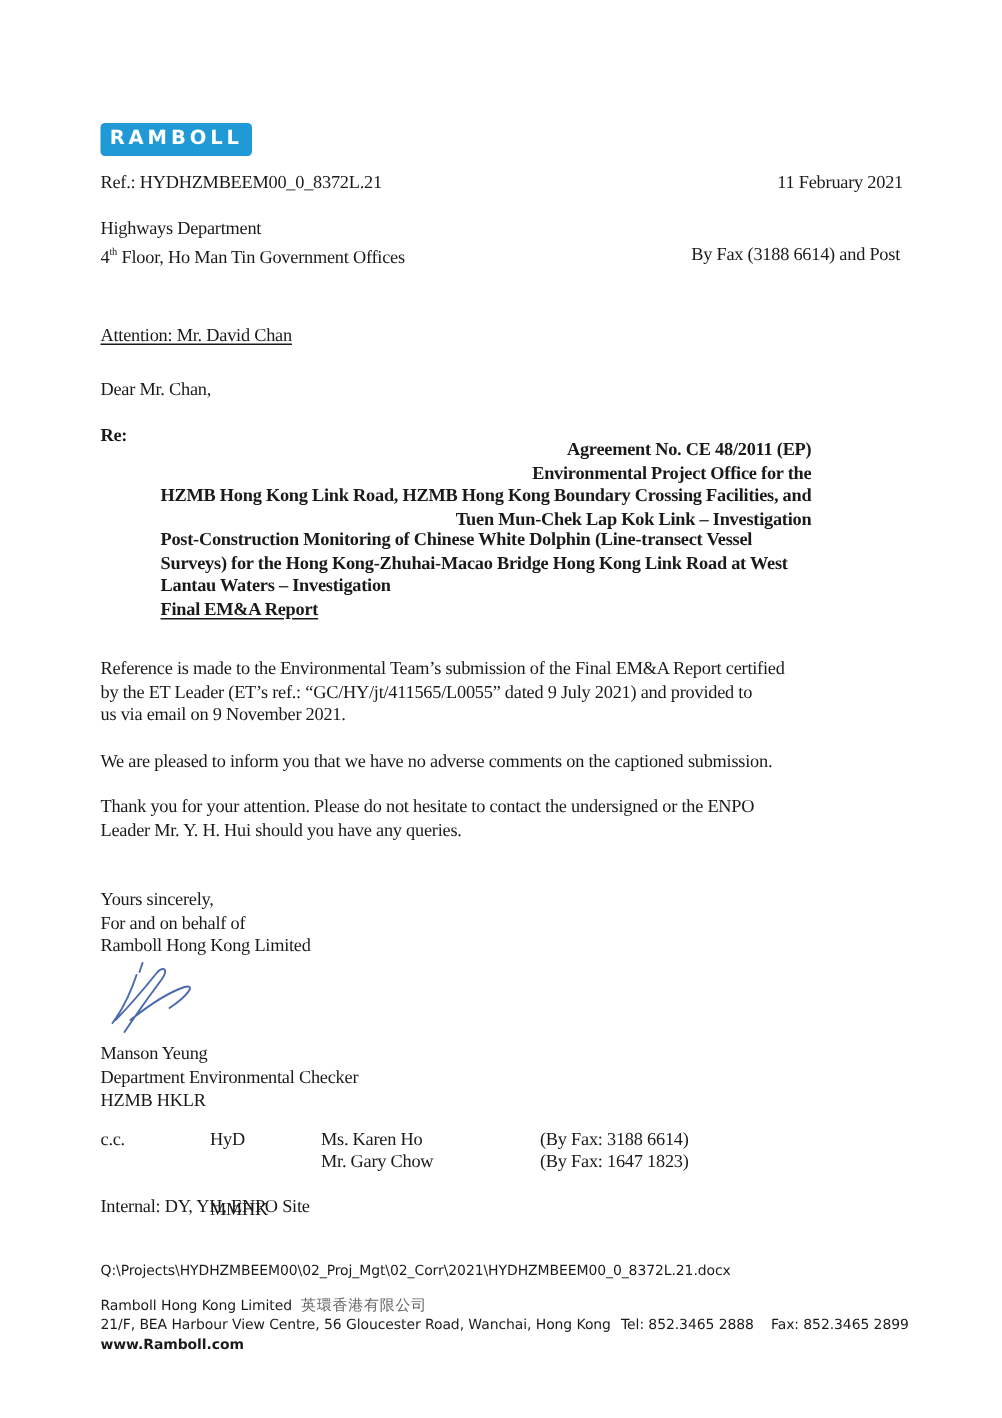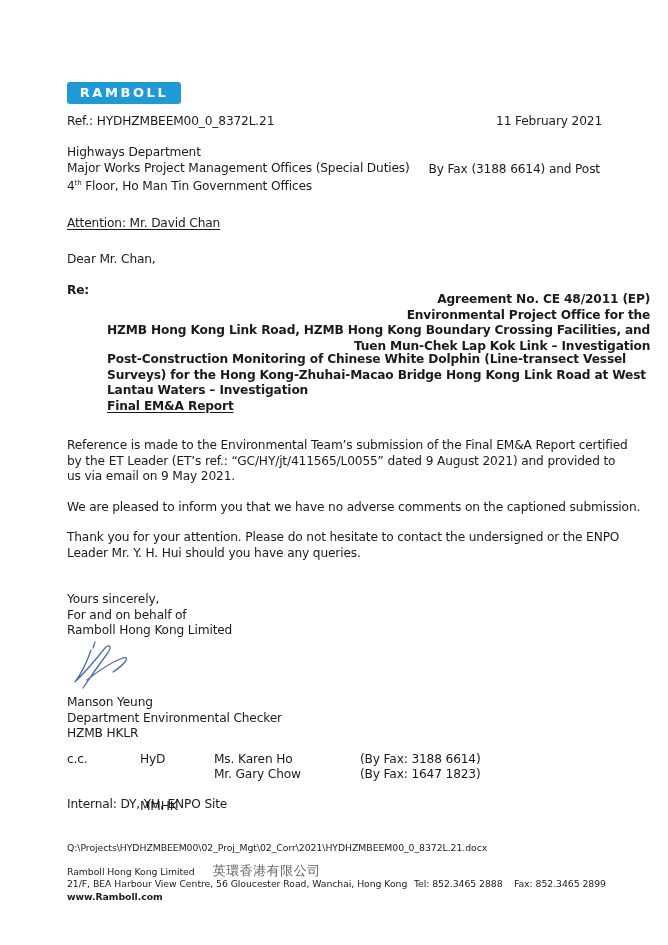--- a/index.html
+++ b/index.html
@@ -1,47 +1,46 @@
 <!DOCTYPE html>
 <html><head>
 <meta charset="utf-8">
 <style>
   html, body { margin: 0; padding: 0; background: #ffffff; }
   body { width: 668px; height: 945px; position: relative; overflow: hidden;
          font-family: "DejaVu Sans", sans-serif; color: #1a1a1a; }
   .abs { position: absolute; }
-  .t { font-size: 12.2px; line-height: 15.6px; white-space: nowrap; letter-spacing: -0.15px; }
+  .t { font-size: 12.2px; line-height: 15.6px; white-space: nowrap; letter-spacing: -0.15px; font-family: Liberation Serif, serif; }
   .b { font-weight: bold; }
   .u { text-decoration: underline; text-underline-offset: 2px; }
   .right { text-align: right; }
-  .logo { position: absolute; left: 67px; top: 82px; width: 114px; height: 22px;
+  .logo { position: absolute; left: 67px; top: 82px; width: 101px; height: 22px;
           background: #1f9ad6; border-radius: 3px; color: #fff;
           font-family: "DejaVu Sans", sans-serif; font-weight: bold; font-size: 13px;
           letter-spacing: 2.6px; line-height: 22px; text-align: center; }
   .re-label { position: absolute; left: 67px; font-weight: bold; }
   .re-block { position: absolute; left: 107px; font-weight: bold; }
   .small { font-size: 9.3px; line-height: 13px; white-space: nowrap; letter-spacing: -0.05px; }
-  .cjk { font-size: 13px; color: #666; margin-left: 18px; letter-spacing: 0.5px; }
+  .cjk { font-size: 10px; color: #666; margin-left: 6px; letter-spacing: 0.5px; }
   .footer-tel { position: absolute; left: 414px; }
   .footer-fax { position: absolute; left: 514px; }
   .sig { position: absolute; left: 73px; top: 640px; width: 58px; height: 52px; }
 </style>
 </head>
 <body>
 
 <div class="logo">
   <span>RAMBOLL</span>
 </div>
 
 <div class="abs t" style="left:67px; top:114px;">Ref.: HYDHZMBEEM00_0_8372L.21</div>
 <div class="abs t right" style="right:66px; top:114px;">11 February 2021</div>
 
 <div class="abs t" style="left:67px; top:145px;">
   <div>Highways Department</div>
-  <div>Major Works Project Management Offices (Special Duties)</div>
   <div><span>4</span><sup style="font-size:7px;">th</sup> <span>Floor, Ho Man Tin Government Offices</span></div>
 </div>
 <div class="abs t right" style="right:68px; top:162px;text-align:center;">By Fax (3188 6614) and Post</div>
 
 <div class="abs t u" style="left:67px; top:216px;">Attention:  Mr. David Chan</div>
 
 <div class="abs t" style="left:67px; top:252px;">Dear Mr. Chan,</div>
 
 <div class="re-label t" style="top:283px;">Re:</div>
 <div class="re-block t" style="top:292px;text-align:right;">
@@ -52,22 +51,22 @@
 </div>
 <div class="re-block t" style="top:352px;">
   <div>Post-Construction Monitoring of Chinese White Dolphin (Line-transect Vessel</div>
   <div>Surveys) for the Hong Kong-Zhuhai-Macao Bridge Hong Kong Link Road at West</div>
   <div>Lantau Waters – Investigation</div>
   <div class="u">Final EM&amp;A Report</div>
 </div>
 
 <div class="abs t" style="left:67px; top:438px;">
   <div>Reference is made to the Environmental Team’s submission of the Final EM&amp;A Report certified</div>
-  <div>by the ET Leader (ET’s ref.: “GC/HY/jt/411565/L0055” dated 9 August 2021) and provided to</div>
-  <div>us via email on 9 May 2021.</div>
+  <div>by the ET Leader (ET’s ref.: “GC/HY/jt/411565/L0055” dated 9 July 2021) and provided to</div>
+  <div>us via email on 9 November 2021.</div>
 </div>
 <div class="abs t" style="left:67px; top:500px;">We are pleased to inform you that we have no adverse comments on the captioned submission.</div>
 <div class="abs t" style="left:67px; top:530px;">
   <div>Thank you for your attention.  Please do not hesitate to contact the undersigned or the ENPO</div>
   <div>Leader Mr. Y. H. Hui should you have any queries.</div>
 </div>
 
 <div class="abs t" style="left:67px; top:592px;">
   <div>Yours sincerely,</div>
   <div>For and on behalf of</div>

